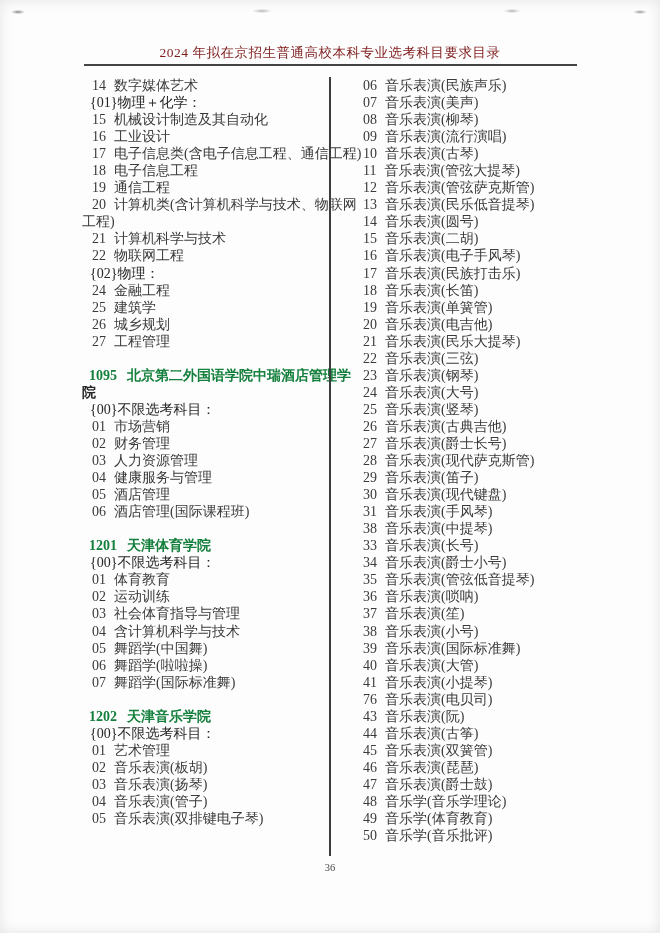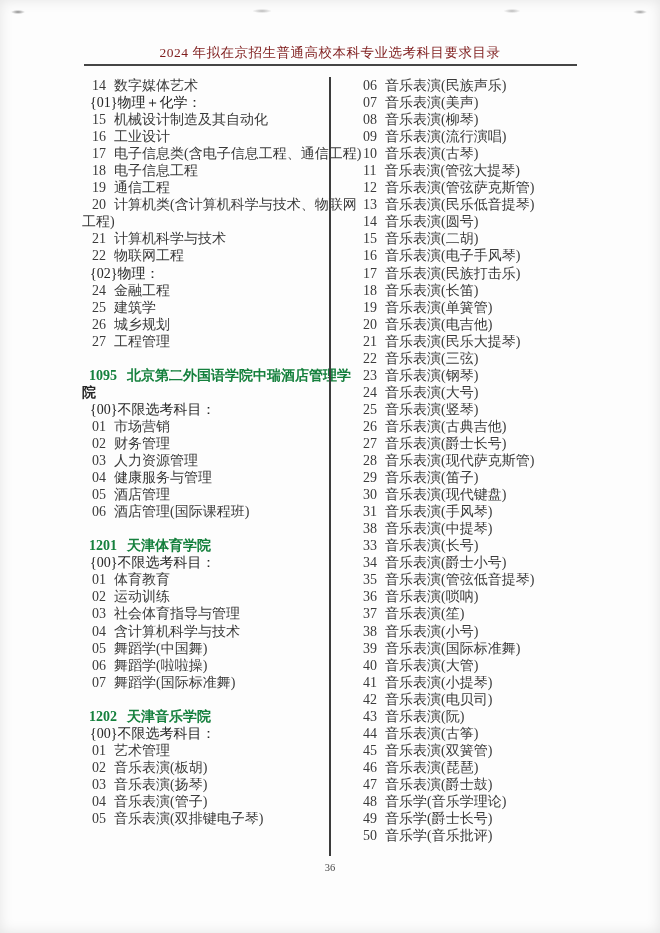--- a/index.html
+++ b/index.html
@@ -162,25 +162,25 @@
       <div class="line item"><span class="num">38</span><span class="txt">音乐表演(中提琴)</span></div>
       <div class="line item"><span class="num">33</span><span class="txt">音乐表演(长号)</span></div>
       <div class="line item"><span class="num">34</span><span class="txt">音乐表演(爵士小号)</span></div>
       <div class="line item"><span class="num">35</span><span class="txt">音乐表演(管弦低音提琴)</span></div>
       <div class="line item"><span class="num">36</span><span class="txt">音乐表演(唢呐)</span></div>
       <div class="line item"><span class="num">37</span><span class="txt">音乐表演(笙)</span></div>
       <div class="line item"><span class="num">38</span><span class="txt">音乐表演(小号)</span></div>
       <div class="line item"><span class="num">39</span><span class="txt">音乐表演(国际标准舞)</span></div>
       <div class="line item"><span class="num">40</span><span class="txt">音乐表演(大管)</span></div>
       <div class="line item"><span class="num">41</span><span class="txt">音乐表演(小提琴)</span></div>
-      <div class="line item"><span class="num">42</span><span class="txt">音乐表演(电贝司)</span></div>
+      <div class="line item"><span class="num">76</span><span class="txt">音乐表演(电贝司)</span></div>
       <div class="line item"><span class="num">43</span><span class="txt">音乐表演(阮)</span></div>
       <div class="line item"><span class="num">44</span><span class="txt">音乐表演(古筝)</span></div>
       <div class="line item"><span class="num">45</span><span class="txt">音乐表演(双簧管)</span></div>
       <div class="line item"><span class="num">46</span><span class="txt">音乐表演(琵琶)</span></div>
       <div class="line item"><span class="num">47</span><span class="txt">音乐表演(爵士鼓)</span></div>
       <div class="line item"><span class="num">48</span><span class="txt">音乐学(音乐学理论)</span></div>
-      <div class="line item"><span class="num">49</span><span class="txt">音乐学(爵士长号)</span></div>
+      <div class="line item"><span class="num">49</span><span class="txt">音乐学(体育教育)</span></div>
       <div class="line item"><span class="num">50</span><span class="txt">音乐学(音乐批评)</span></div>
     </div>
 
   <div class="page-number">36</div>
 </div>
 
 </body></html>

